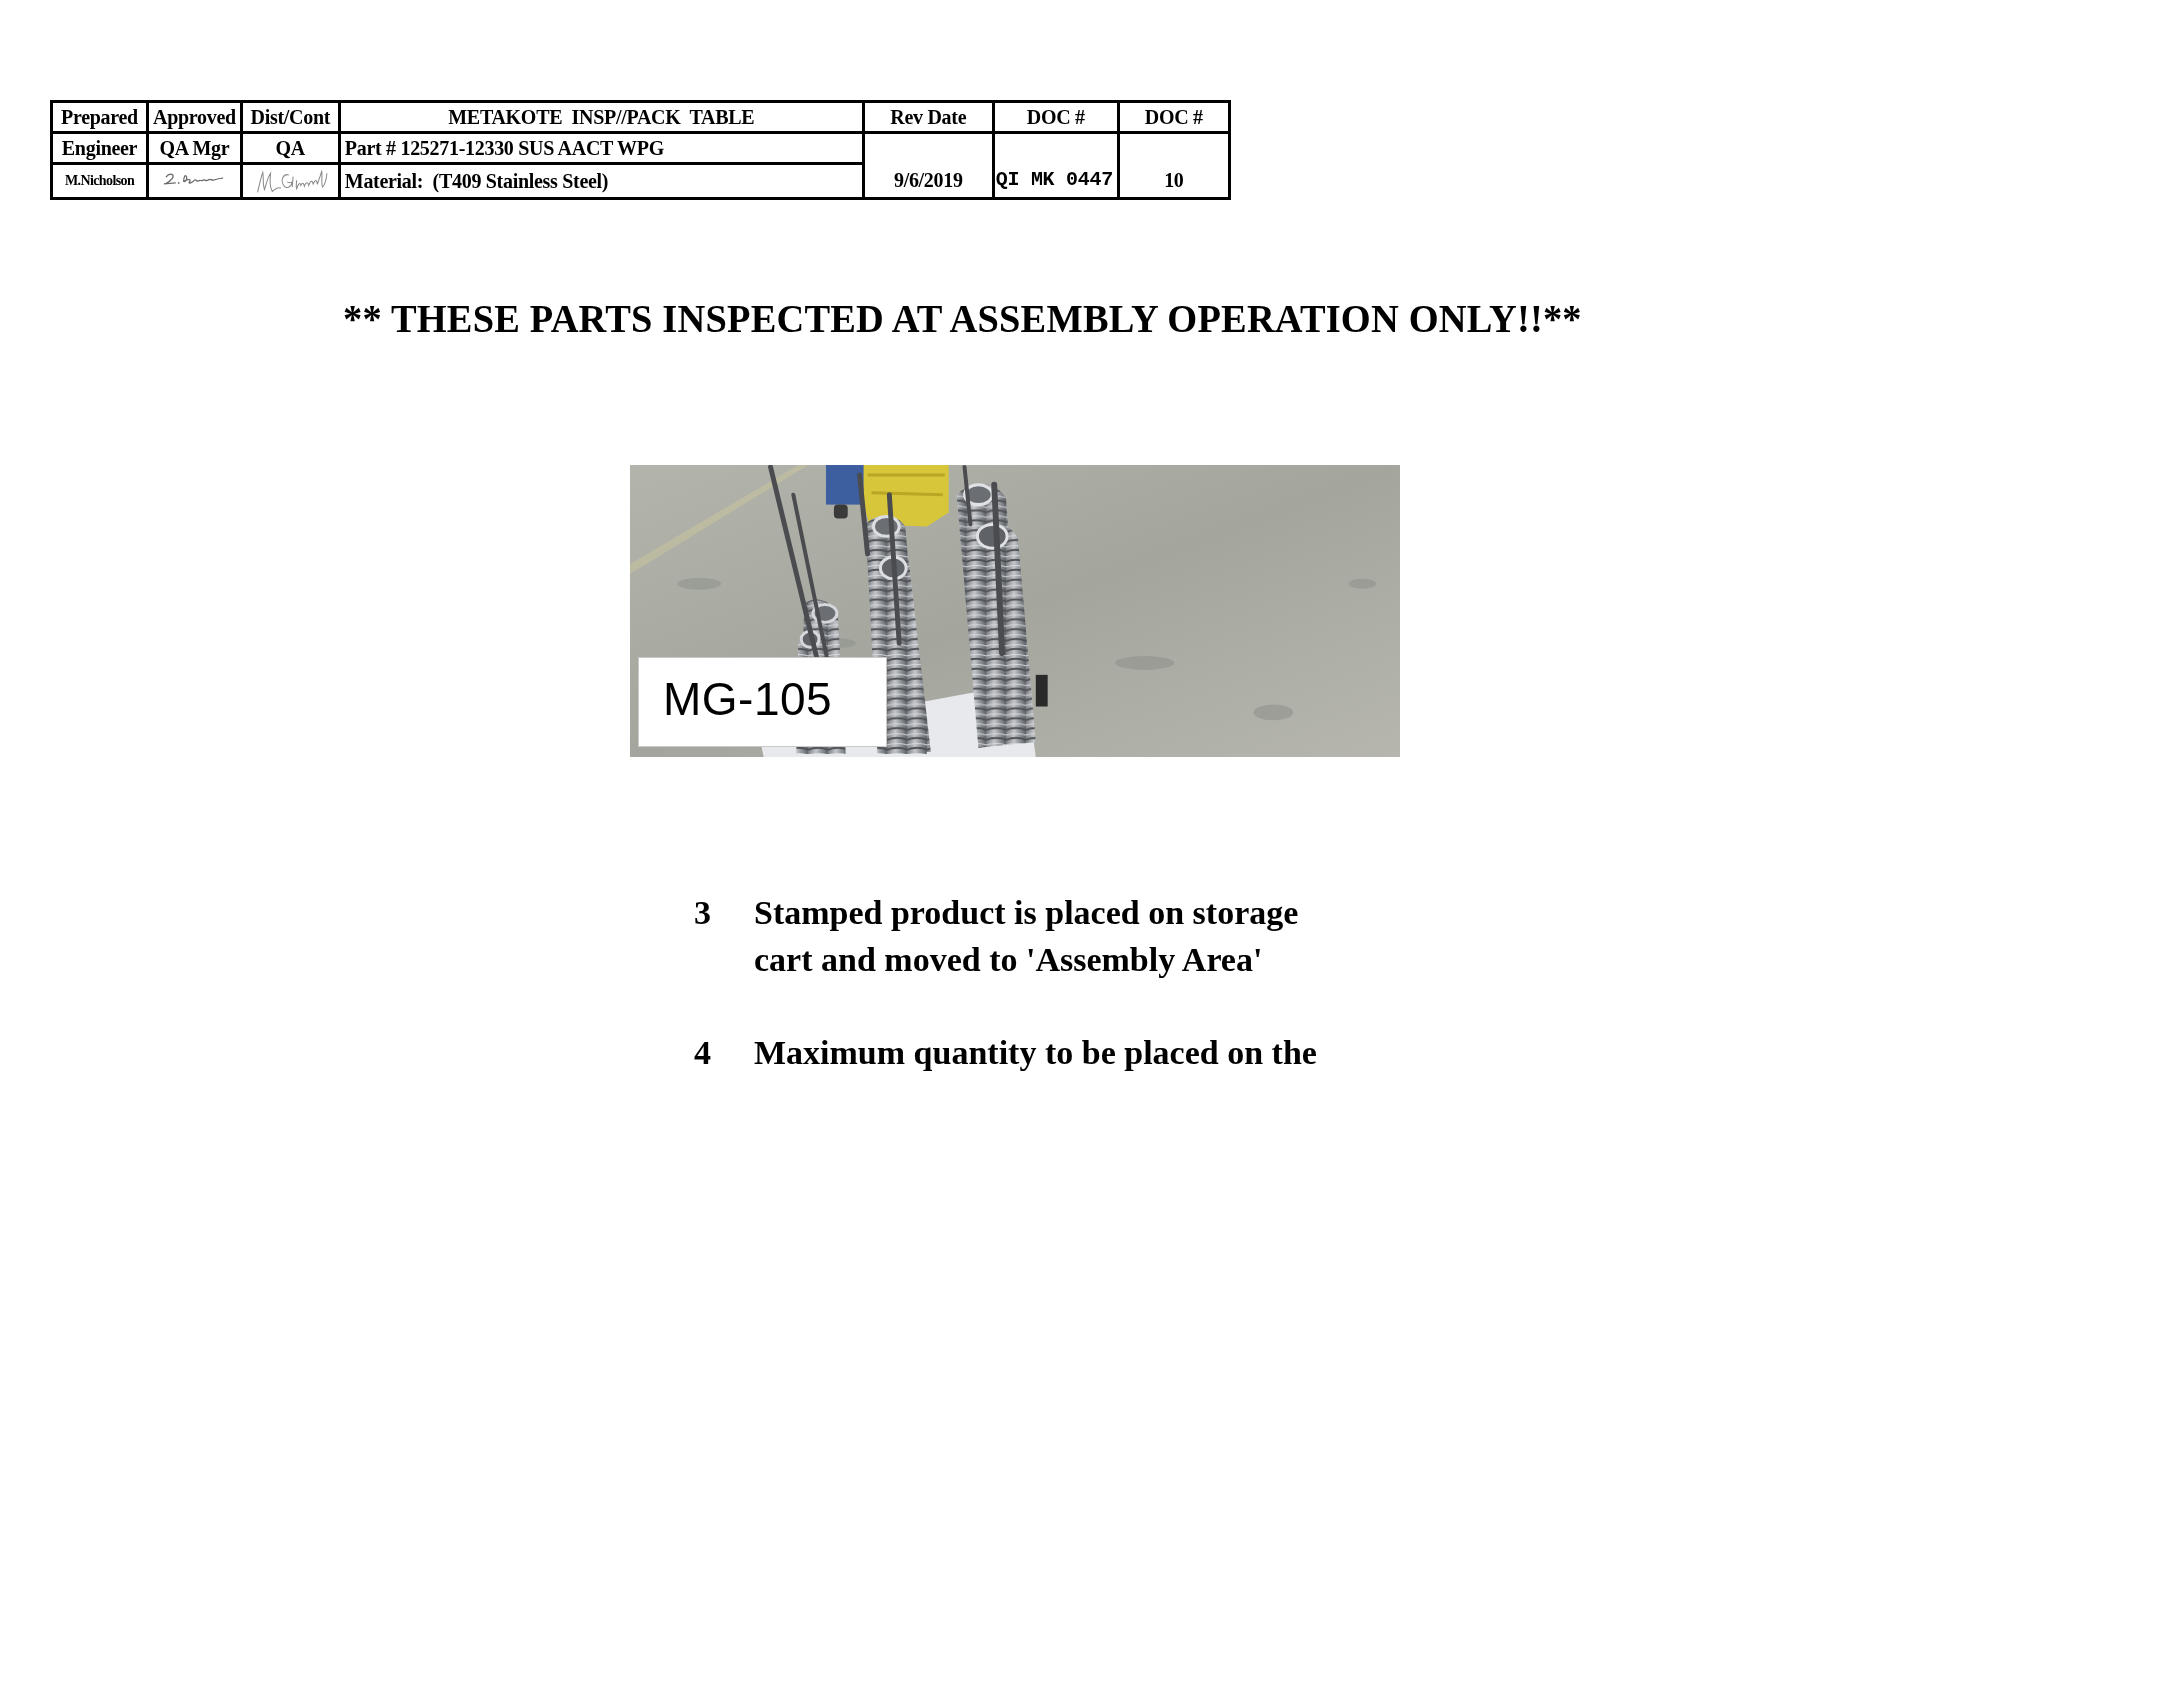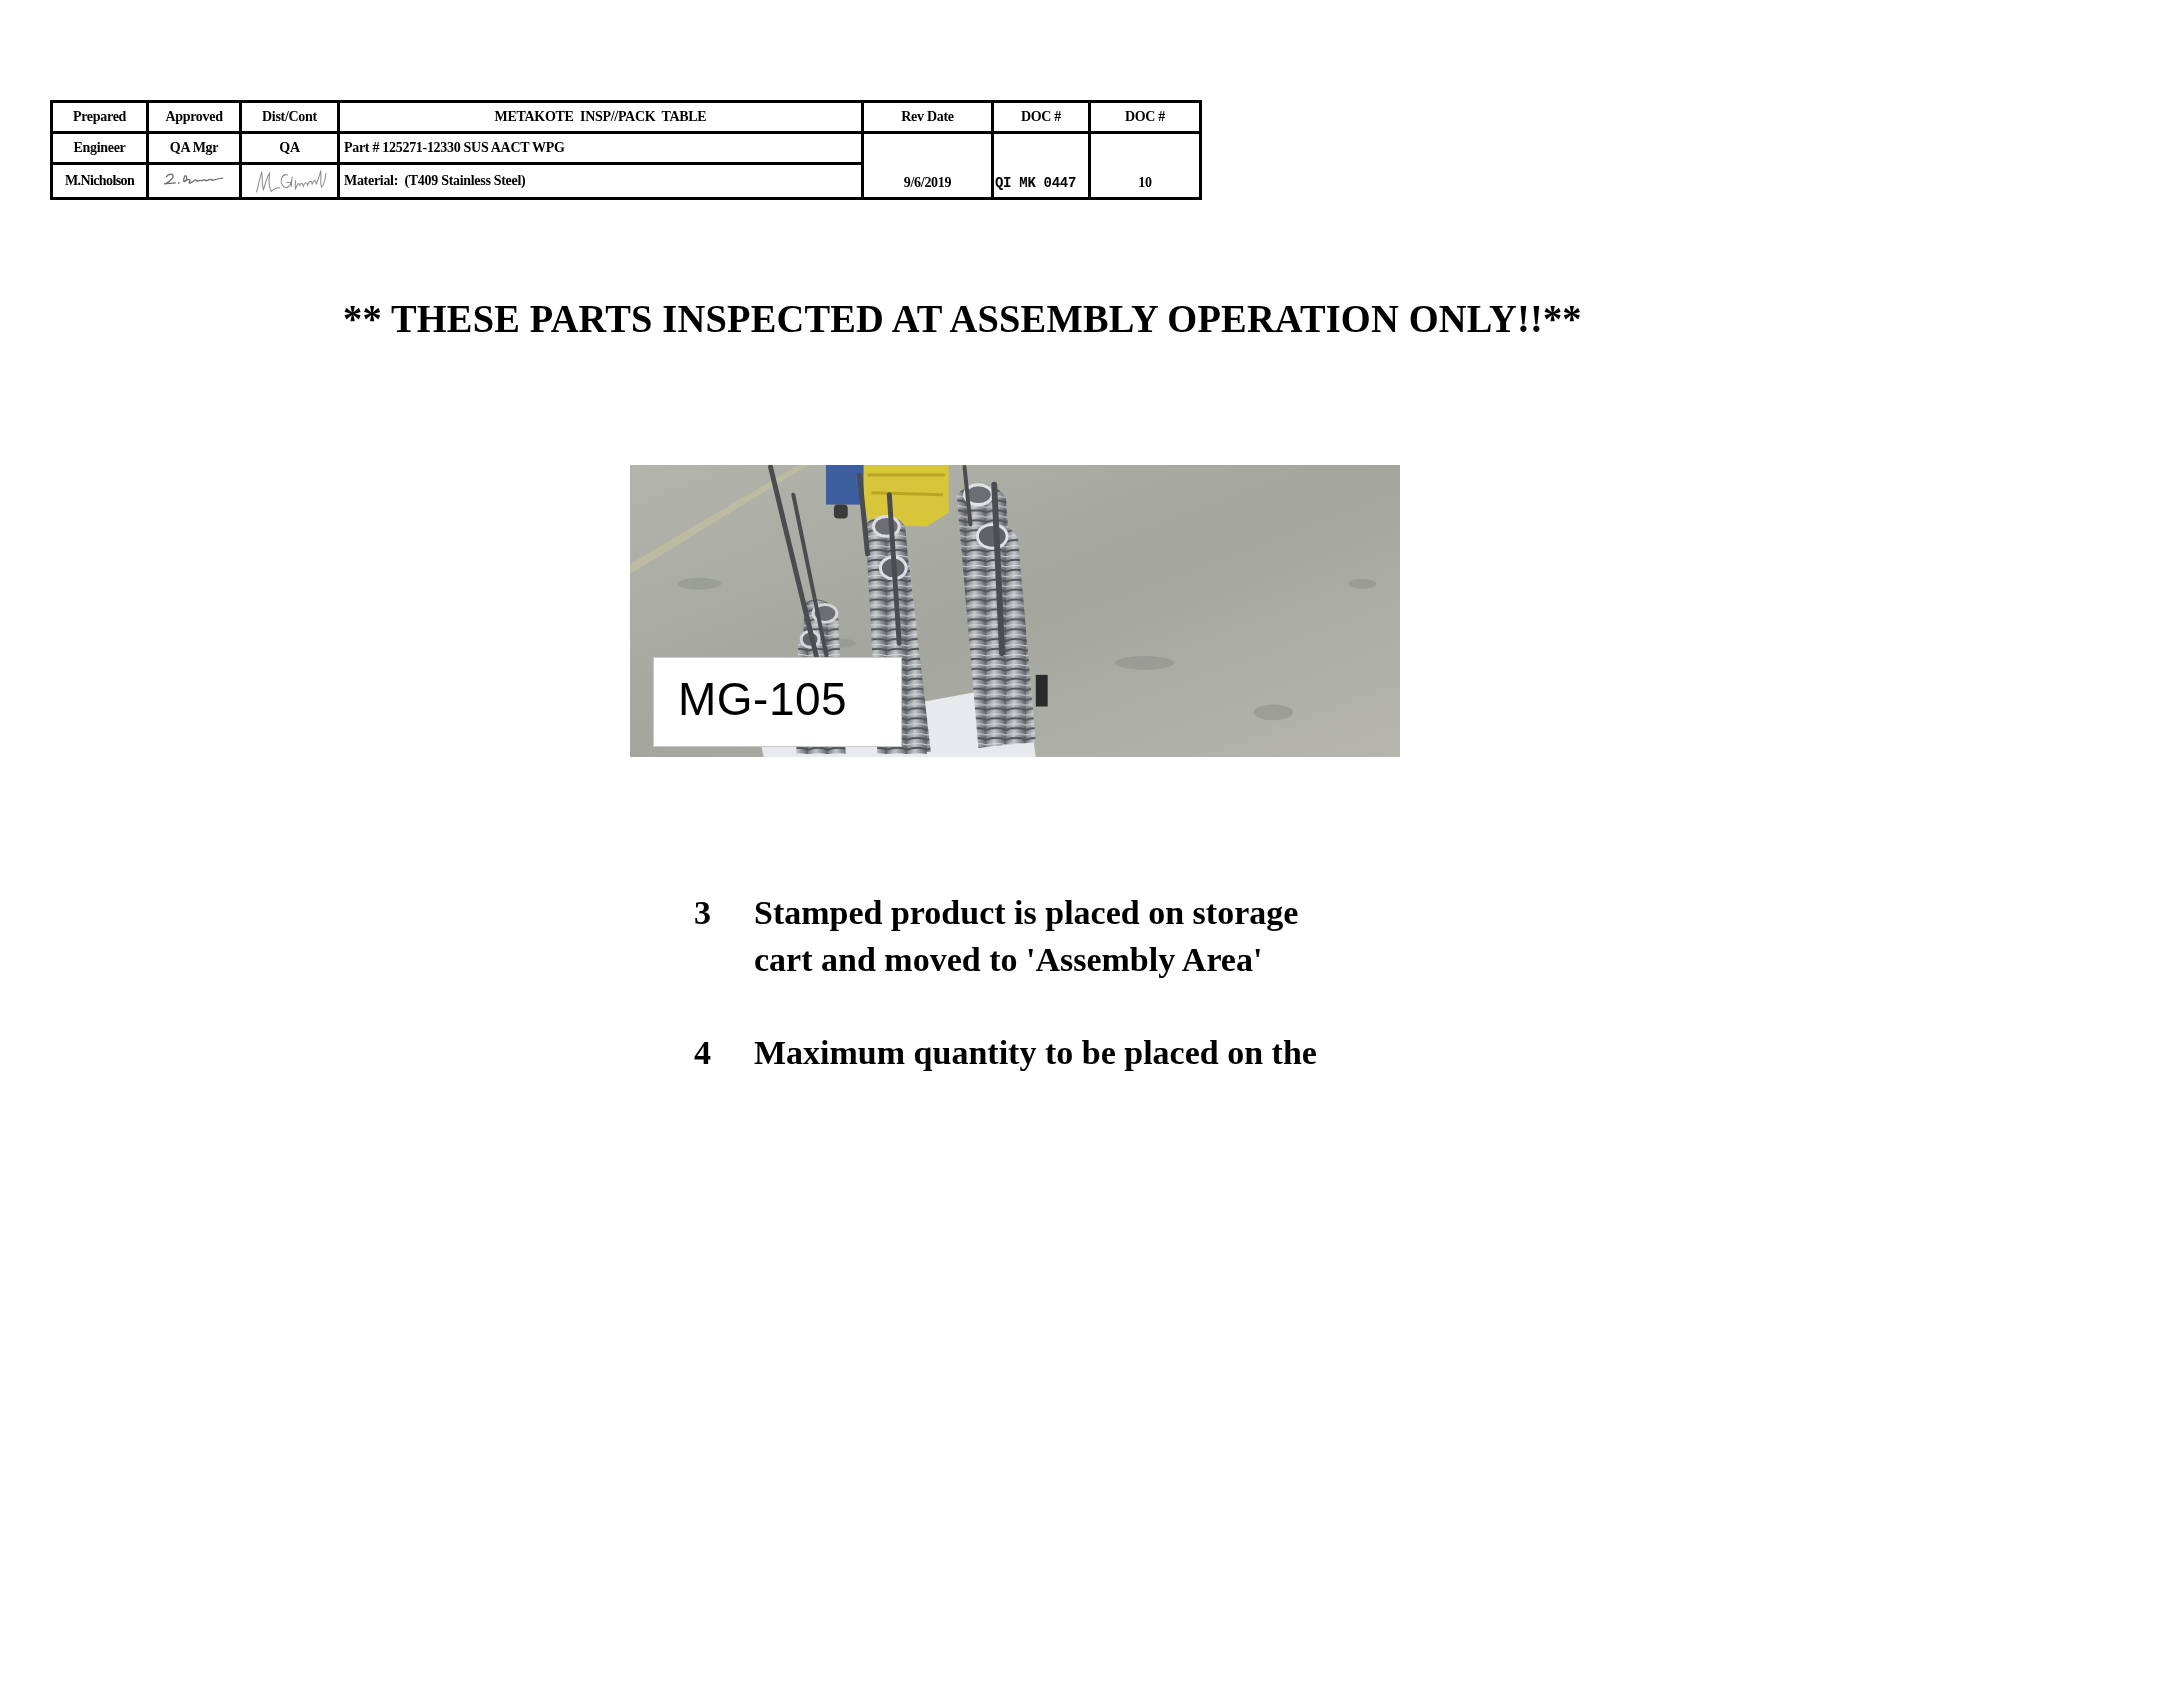--- a/index.html
+++ b/index.html
@@ -6,21 +6,21 @@
   body { width: 2178px; height: 1683px; position: relative; overflow: hidden; font-family: "Liberation Serif", serif; color: #000; }
 
   
   .hdr-table {
     position: absolute; left: 50px; top: 100px;
     border-collapse: collapse;
     font-family: "Liberation Serif", serif; font-weight: bold;
     table-layout: fixed;
   }
   .hdr-table td {
-    border: 3px solid #000; padding: 0 4px; font-size: 14px; line-height: 1;
+    border: 3px solid #000; padding: 0 4px; font-size: 20px; line-height: 1;
     text-align: center; white-space: nowrap; overflow: hidden; letter-spacing: -0.3px;
   }
   .hdr-table tr.r1 td { height: 28px; }
   .hdr-table tr.r2 td { height: 28px; }
   .hdr-table tr.r3 td { height: 32px; }
   .hdr-table td.left { text-align: left; }
   .hdr-table td.small { font-size: 14px; letter-spacing: -0.6px; }
   .hdr-table td.bottom { vertical-align: bottom; padding-bottom: 7px; }
   .sig { display: inline-block; height: 26px; vertical-align: middle; }
 
@@ -32,21 +32,21 @@
     transform-origin: left top; transform: scaleX(0.985);
   }
 
   
   .photo {
     position: absolute; left: 630px; top: 465px; width: 770px; height: 292px;
     overflow: hidden; background: #a7a9a3;
   }
   .photo svg { display: block; }
   .label-box {
-    position: absolute; left: 23px; top: 192px; width: 249px; height: 90px;
+    position: absolute; left: 8px; top: 192px; width: 249px; height: 90px;
     background: #ffffff; border: 1px solid #c9c9c9; box-sizing: border-box;
   }
   .label-text {
     position: absolute; left: 24px; top: 14px;
     font-family: "Liberation Sans", sans-serif; font-size: 46px; line-height: 55px;
     color: #000; letter-spacing: 0.5px;
   }
 
   
   .steps { position: absolute; left: 694px; top: 889px; width: 792px;

